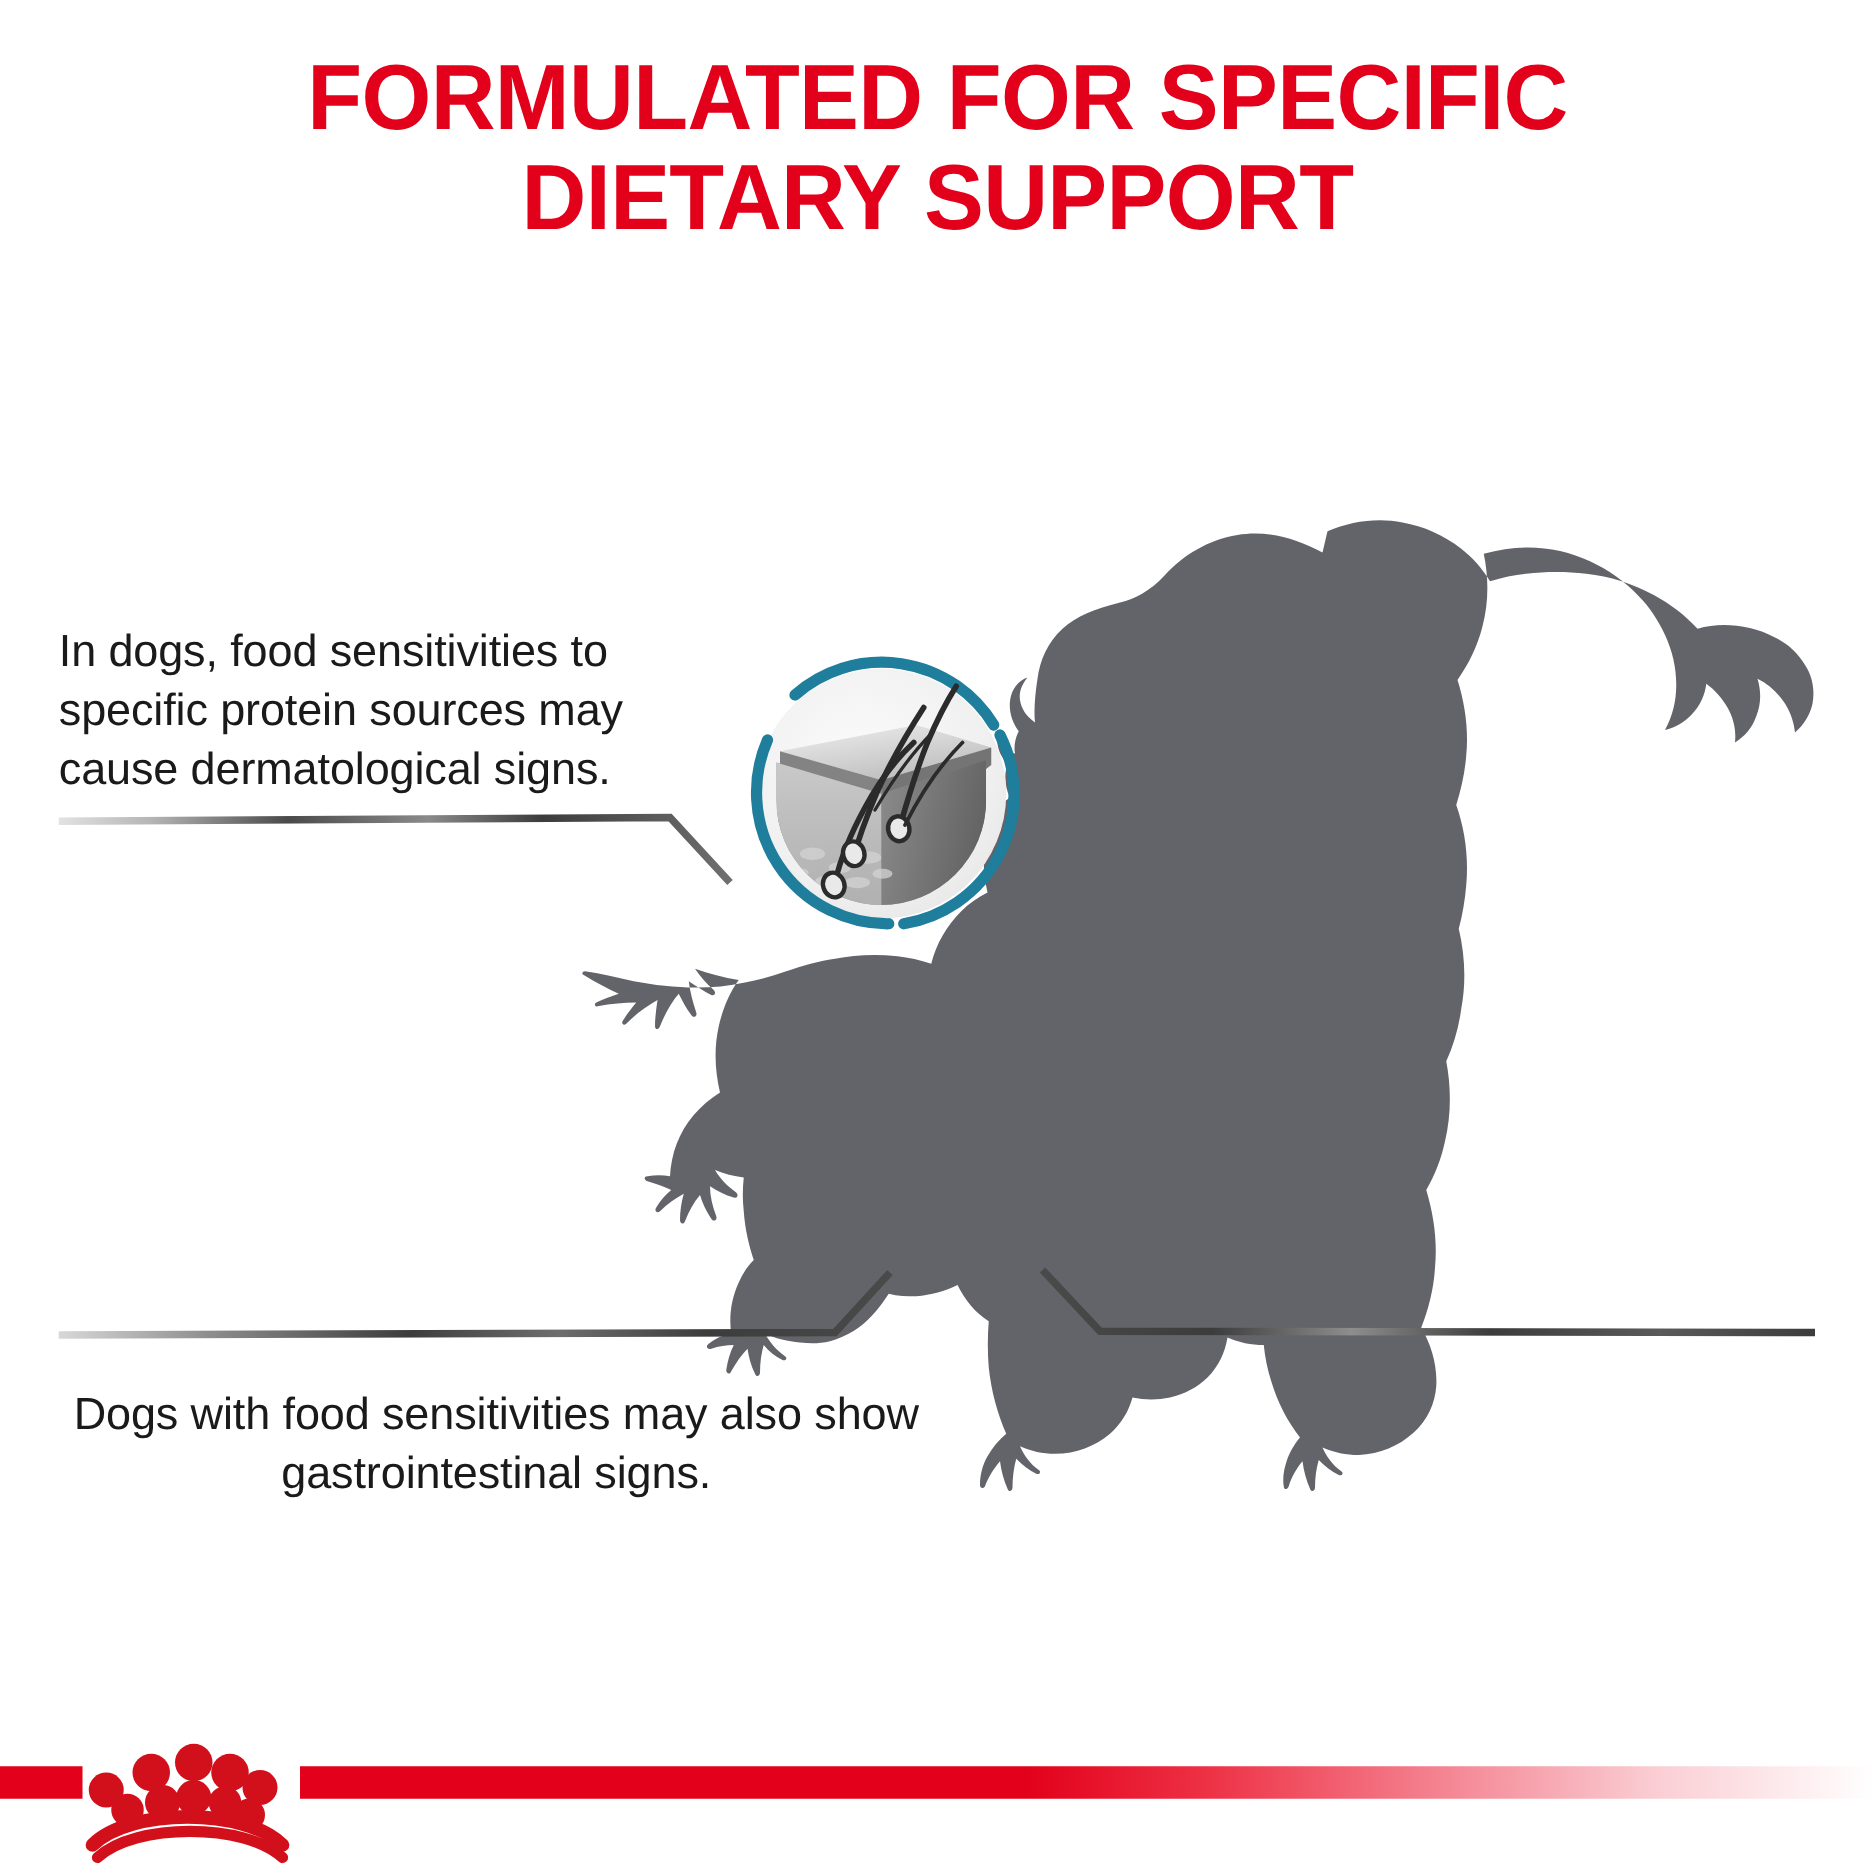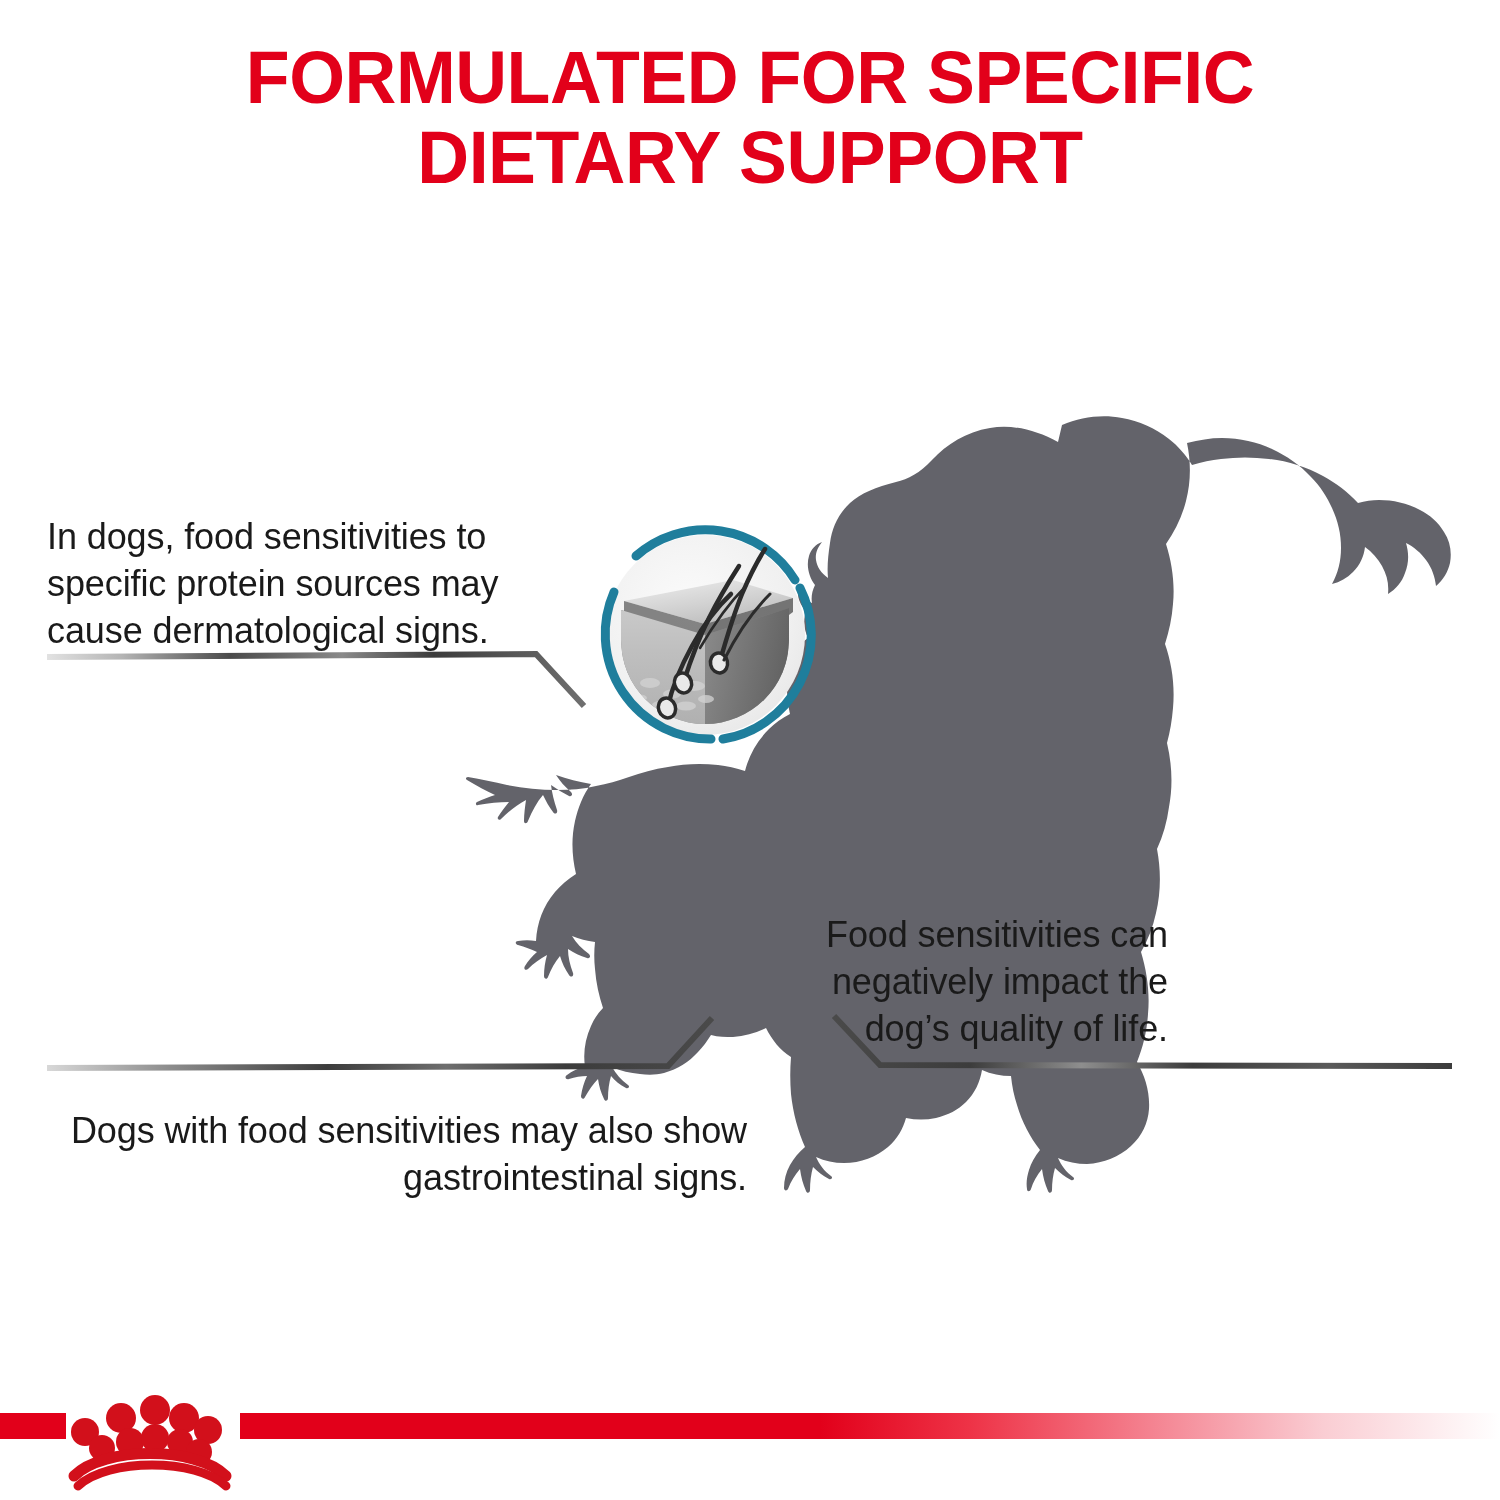--- a/index.html
+++ b/index.html
@@ -29,23 +29,23 @@
 
   
   .callout{
     position:absolute;
     color:#1a1a1a;
     font-size:36px;
     line-height:1.30;
     font-family:"Liberation Sans", sans-serif;
     letter-spacing:-0.1px;
   }
-  #callout-skin{left:47px;top:514px;width:540px;text-align:left;}
+  #callout-skin{left:47px;top:498px;width:540px;text-align:left;}
   #callout-qol{right:48px;top:912px;width:420px;text-align:right;}
-  #callout-gi{left:47px;top:1108px;width:700px;text-align:right;}
+  #callout-gi{left:47px;top:1108px;width:700px;text-align:center;}
 
   
   .layer{position:absolute;left:0;top:0;width:1500px;height:1500px;}
   .layer svg{display:block;}
 
   
   .brandband{position:absolute;left:0;top:1380px;width:1500px;height:120px;}
 </style>
 </head>
 <body>
@@ -330,21 +330,20 @@
 
         <path d="M47,1068 L668,1066 L712,1018" stroke="url(#lineGradLR)"></path>
 
         <path d="M834,1016 L880,1065 L1452,1066" stroke="url(#lineGradRL)"></path>
       </g>
     </svg>
   </div>
 
   <div class="callout" id="callout-skin">In dogs, food sensitivities to specific protein sources may cause dermatological signs.</div>
 
-  <div class="callout" id="callout-qol">Food sensitivities can negatively impact the dog’s quality of life.</div>
 
   <div class="callout" id="callout-gi">Dogs with food sensitivities may also show gastrointestinal signs.</div>
 
   <div class="brandband">
     <svg width="1500" height="120" viewBox="0 0 1500 120" xmlns="http://www.w3.org/2000/svg">
       <defs>
         <linearGradient id="barFade" x1="0" y1="0" x2="1" y2="0">
           <stop offset="0%" stop-color="#E2001A"></stop>
           <stop offset="46%" stop-color="#E2001A"></stop>
           <stop offset="58%" stop-color="#EE3347"></stop>

